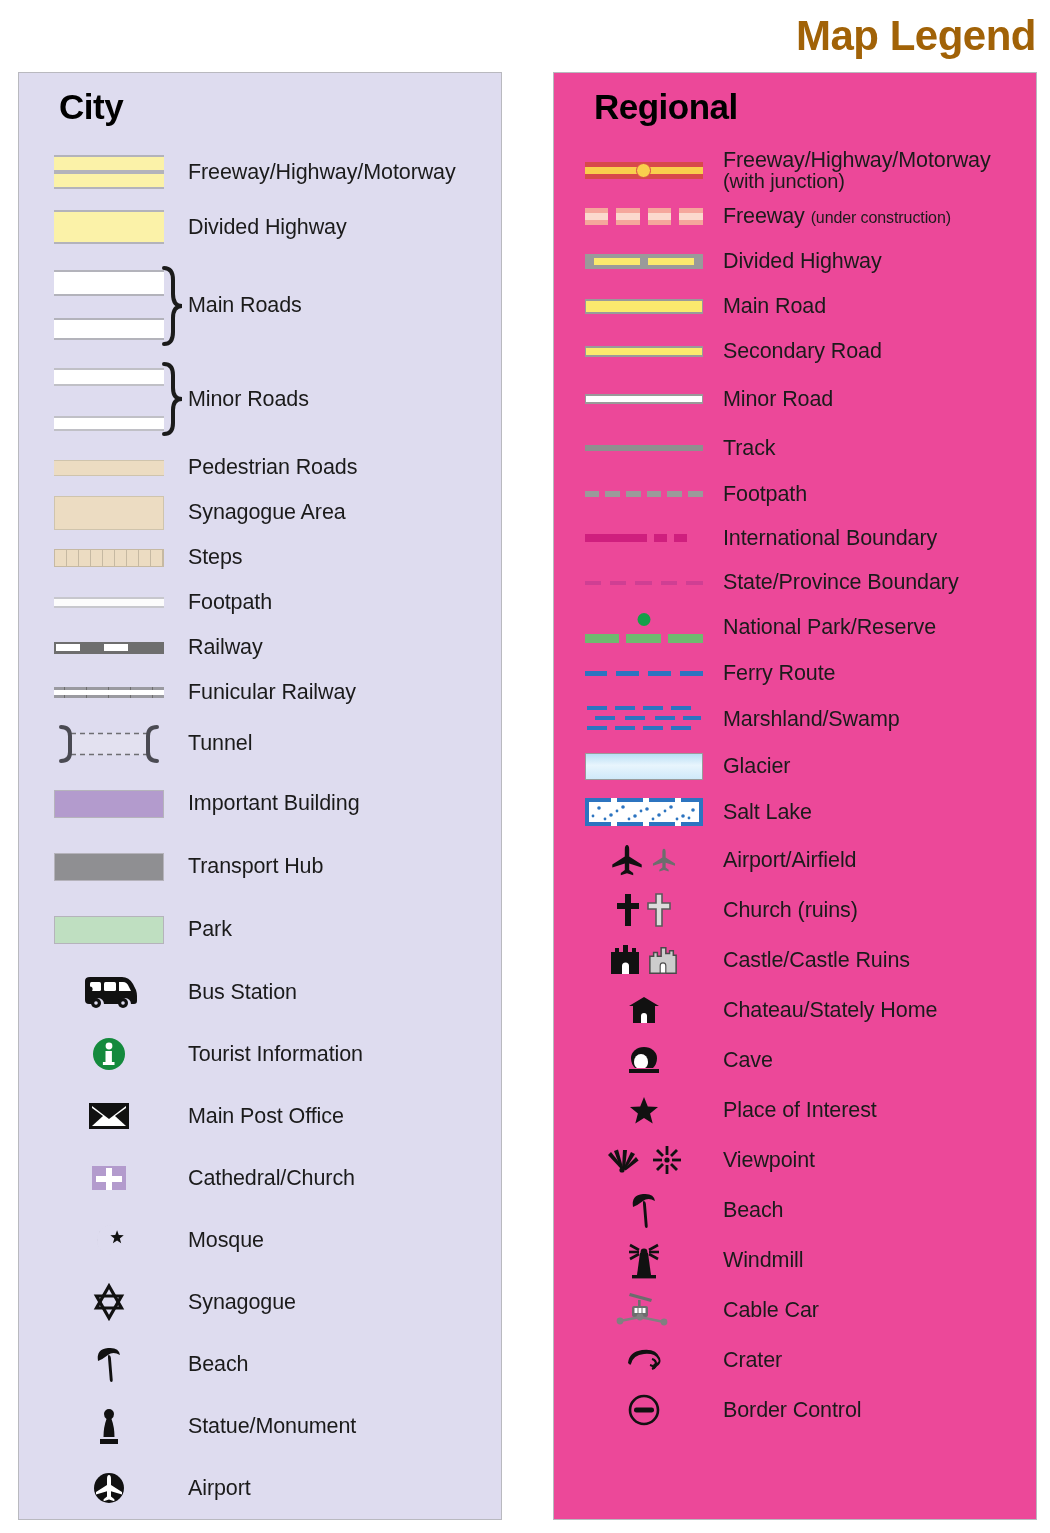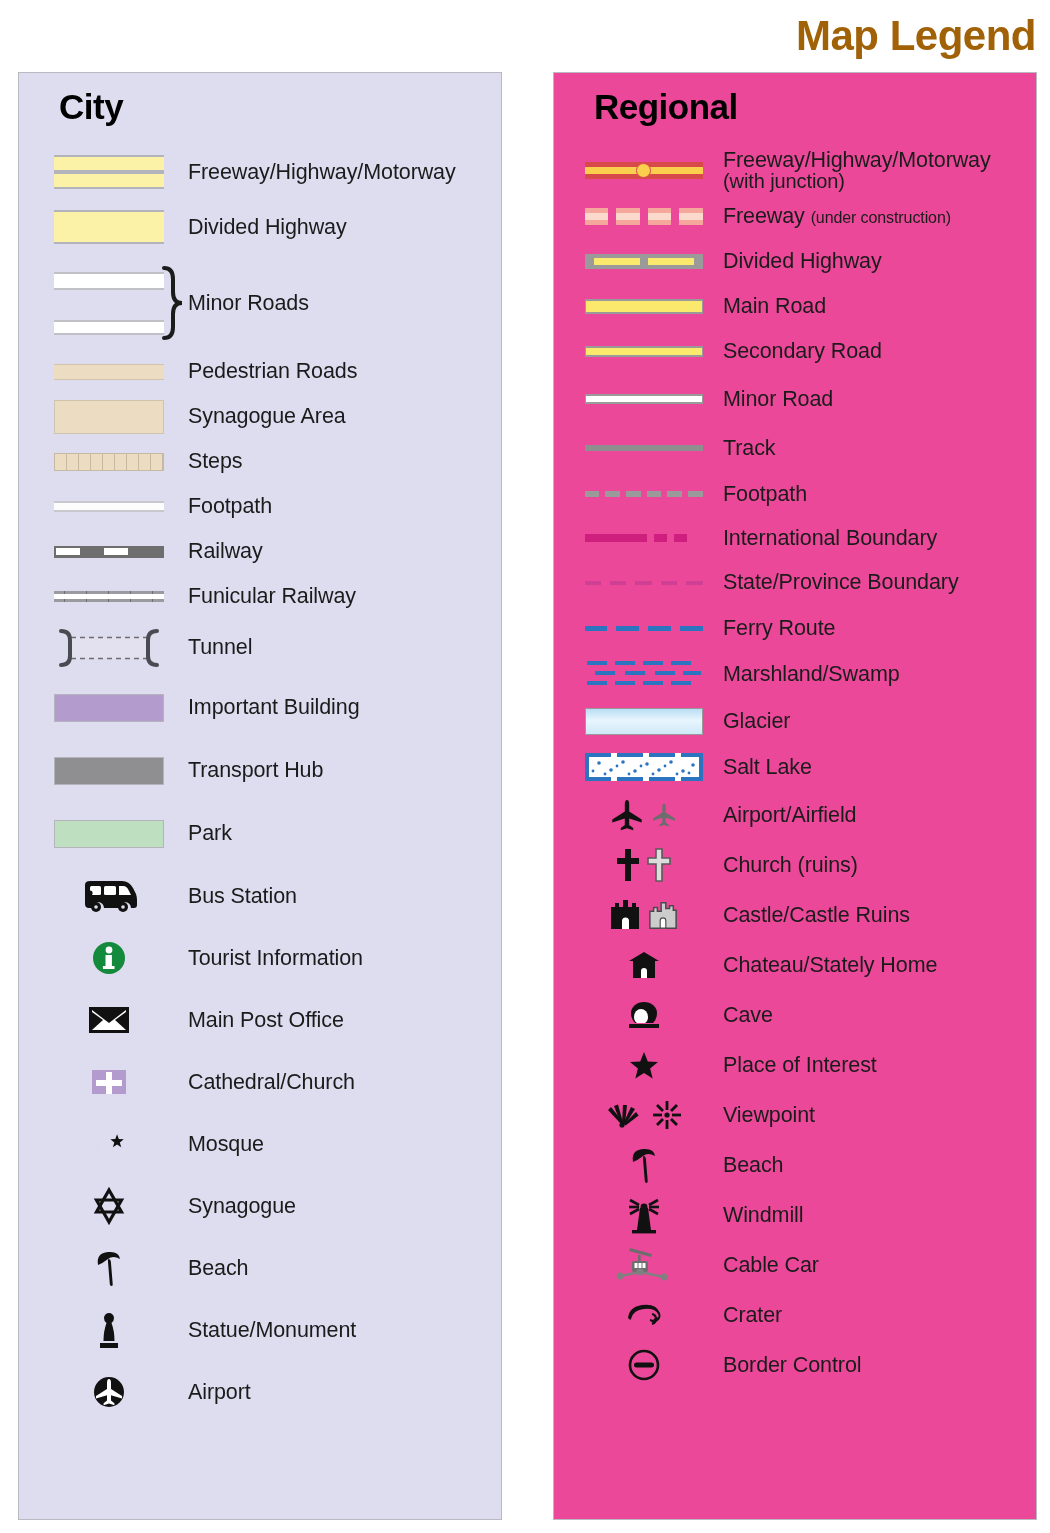--- a/index.html
+++ b/index.html
@@ -184,20 +184,36 @@
 
     <div class="row" style="height:60px">
       <div class="sym">
         <span class="sw city-dh">
             <i></i>
           </span>
       </div>
       <div class="lbl">Divided Highway</div>
     </div>
 
+    <div class="row" style="height:96px">
+      <div class="sym" style="flex-direction:column;justify-content:center;gap:22px">
+        <span class="sw city-main">
+            <i></i>
+          </span>
+        <span class="sw city-main2">
+            <i></i>
+          </span>
+      </div>
+      <span class="brace" style="top:9px">
+        <svg width="22" height="80" viewBox="0 0 22 80">
+          <path d="M2 2 q9 0 9 12 v14 q0 12 9 12 q-9 0 -9 12 v14 q0 12 -9 12" fill="none" stroke="#1b1b1b" stroke-width="4" stroke-linecap="round"></path>
+        </svg>
+      </span>
+      <div class="lbl">Main Roads</div>
+    </div>
 
     <div class="row" style="height:92px">
       <div class="sym" style="flex-direction:column;justify-content:center;gap:30px">
         <span class="sw city-minor">
             <i></i>
           </span>
         <span class="sw city-minor2">
             <i></i>
           </span>
       </div>
@@ -528,20 +544,33 @@
             <i></i>
             <i></i>
             <i></i>
             <i></i>
             <i></i>
           </span>
       </div>
       <div class="lbl">State/Province Boundary</div>
     </div>
 
+    <div class="row" style="height:45px">
+      <div class="sym">
+        <span class="rg rg-np">
+          <span class="pt"></span>
+          <span class="bar">
+              <i></i>
+              <i></i>
+              <i></i>
+            </span>
+        </span>
+      </div>
+      <div class="lbl">National Park/Reserve</div>
+    </div>
 
     <div class="row" style="height:46px">
       <div class="sym">
         <span class="rg rg-ferry">
             <i></i>
             <i></i>
             <i></i>
             <i></i>
           </span>
       </div>

